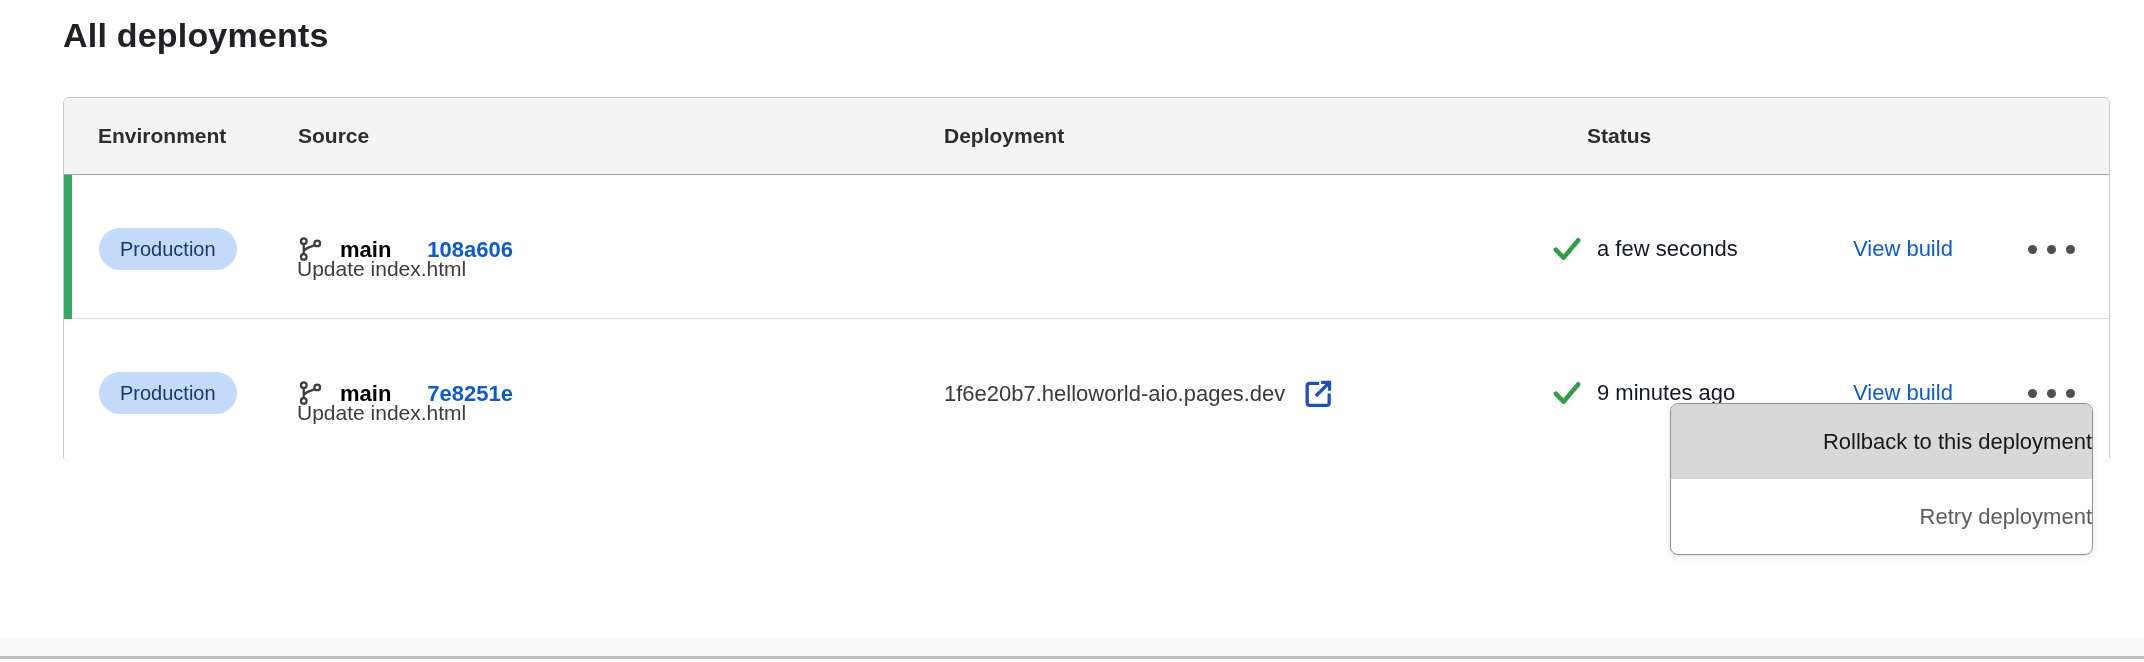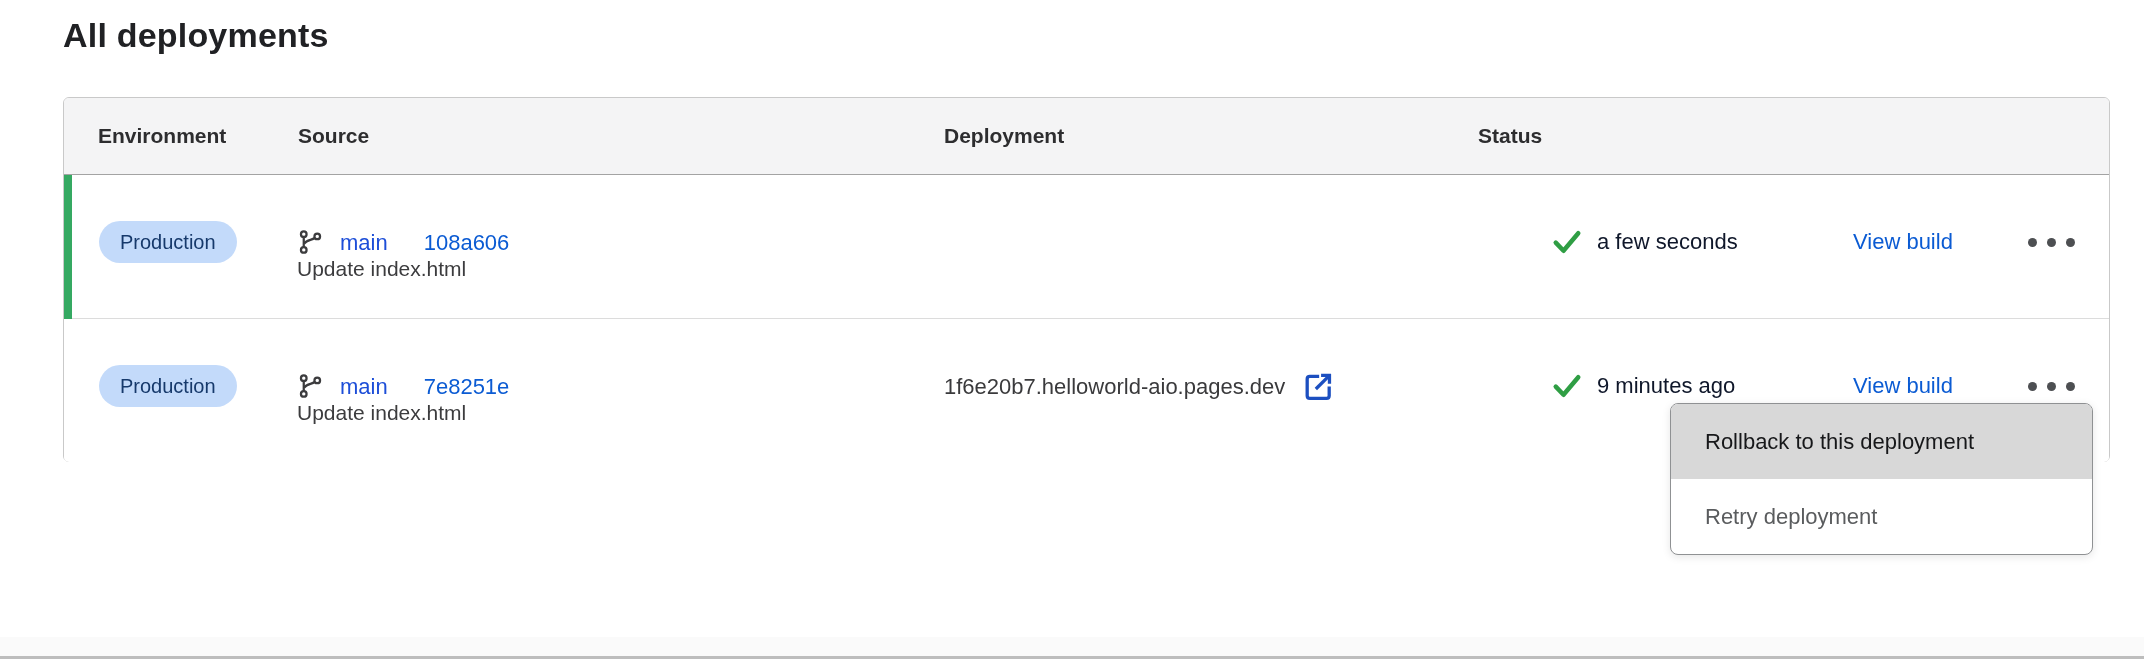--- a/index.html
+++ b/index.html
@@ -18,40 +18,40 @@
     box-sizing:border-box;border:1px solid #c9c9c9;border-radius:6px;background:#fff;
   }
   .thead{
     position:absolute;left:0;top:0;right:0;height:76px;
     background:#f4f4f5;border-bottom:1px solid #a3a3a3;border-radius:5px 5px 0 0;
   }
   .th{
     position:absolute;top:50%;transform:translateY(-50%);
     font-size:21px;font-weight:600;color:#2d2d2f;
   }
-  .th.c-env{left:34px}.th.c-src{left:234px}.th.c-dep{left:880px}.th.c-sta{left:1414px}
+  .th.c-env{left:34px}.th.c-src{left:234px}.th.c-dep{left:880px}.th.c-sta{left:1523px}
   .row{position:absolute;left:0;right:0;height:143px;background:#fff;}
   .row.r1{top:77px;border-bottom:1px solid #dcdcdc;}
   .row.r2{top:221px;border-radius:0 0 5px 5px;}
   .current-bar{
     position:absolute;left:0;top:0;width:8px;height:144px;background:#35a962;
   }
   .line1{
-    position:absolute;top:67px;transform:translateY(-50%);
+    position:absolute;top:74px;transform:translateY(-50%);
     display:flex;align-items:center;font-size:22px;color:#26282b;
   }
   .cell-env{left:35px}
   .badge{
     background:#c3dafa;color:#16396b;font-size:20px;
     height:42px;line-height:42px;border-radius:21px;padding:0 21px;
   }
   .cell-src{left:233px}
   .branch-icon{width:27px;height:27px;color:#3c3c3e;flex:0 0 auto;}
-  .branch-name{font-weight:400;color:#1d4ed8;margin-left:16px;}
-  .commit-link{color:#0b5bd3;margin-left:36px;text-decoration:none;cursor:pointer;}
+  .branch-name{font-weight:700;color:#000000;margin-left:16px;}
+  .commit-link{color:#0b5bd3;margin-left:36px;text-decoration:none;cursor:pointer;font-weight:bold;}
   .commit-msg{
     position:absolute;left:233px;top:94px;transform:translateY(-50%);
     font-size:21px;color:#3c3c3e;
   }
   .cell-dep{left:880px}
   .dep-url{color:#3a3a3c;}
   .ext-icon{width:33px;height:33px;color:#1c4fc0;margin-left:16px;cursor:pointer;}
   .cell-sta{left:1486px}
   .check-icon{width:34px;height:30px;color:#2f9e44;flex:0 0 auto;}
   .status-time{margin-left:13px;color:#0f172a;}
@@ -59,21 +59,21 @@
   .menu-btn{
     left:1955px;width:64px;height:44px;display:flex;align-items:center;justify-content:center;
     cursor:pointer;background:transparent;border:none;
   }
   .dots{display:flex;gap:10px;}
   .dot{width:9px;height:9px;border-radius:50%;background:#4d4f52;}
   
   .ctx-menu{
     position:absolute;left:1670px;top:403px;width:423px;
     box-sizing:border-box;background:#fff;border:1px solid #8f9193;border-radius:8px;
-    box-shadow:0 2px 8px rgba(0,0,0,.10);z-index:10;overflow:hidden;
+    box-shadow:0 2px 8px rgba(0,0,0,.10);z-index:10;overflow:hidden;text-align:right;
   }
   .ctx-item{
     height:75px;line-height:75px;padding-left:34px;
     font-size:22px;color:#5a5c5e;cursor:pointer;white-space:nowrap;
   }
   .ctx-item.highlighted{background:#d8d8d8;color:#17181a;}
   
   .bottom-strip{
     position:absolute;left:0;right:0;top:637px;height:19px;
     background:#fafafa;border-bottom:3px solid #bdbdbd;

